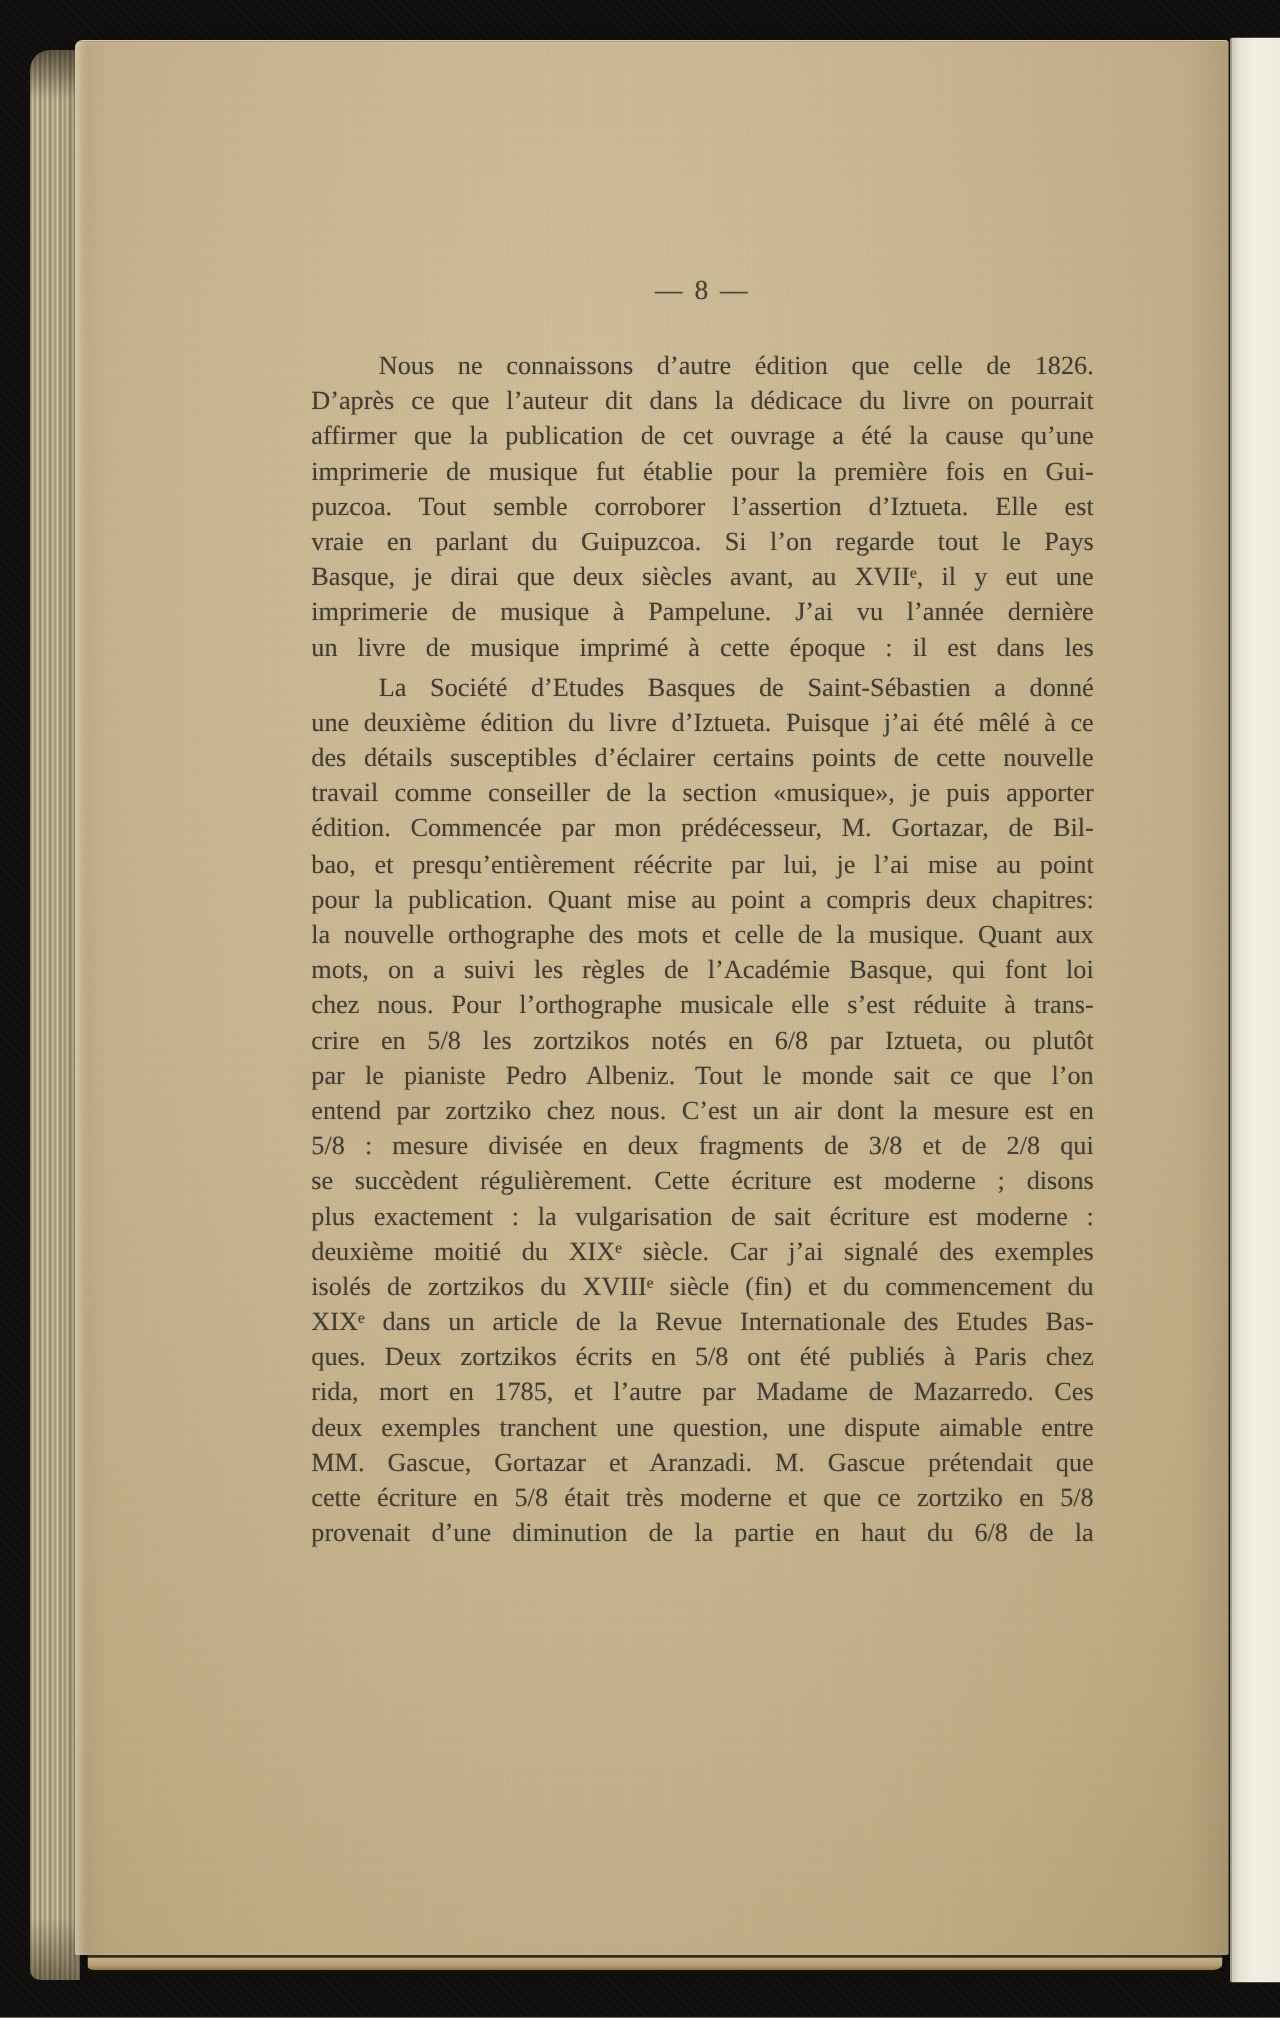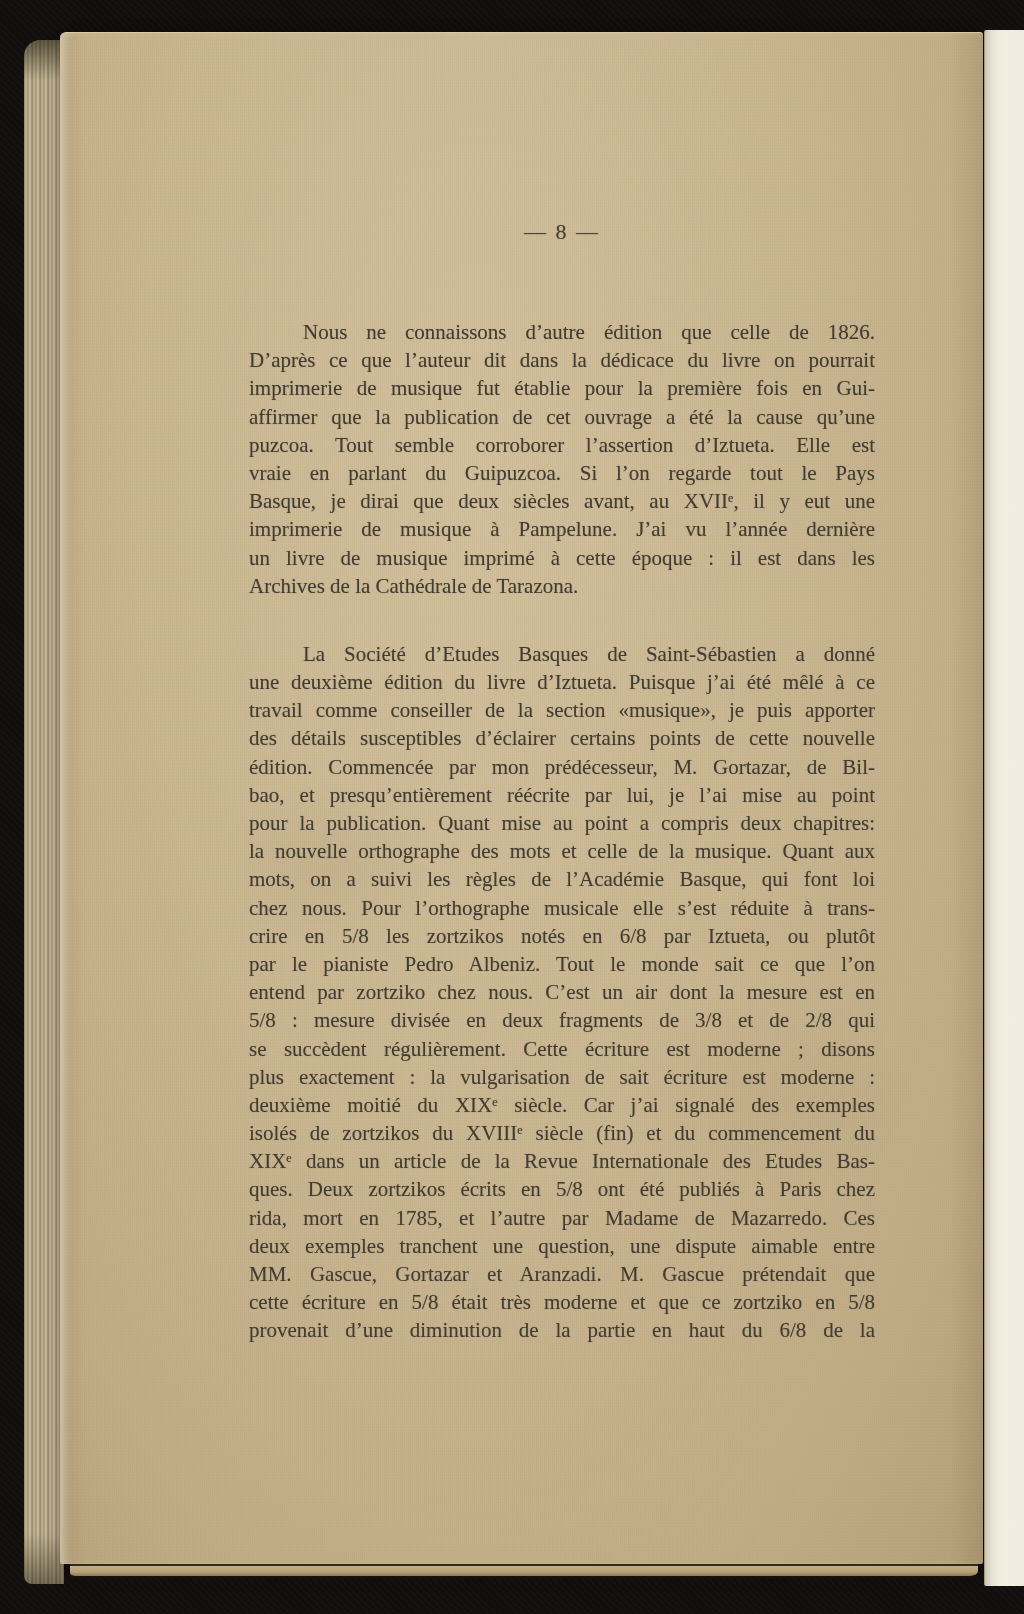--- a/index.html
+++ b/index.html
@@ -80,48 +80,47 @@
     color:var(--ink);
     font-size:21px;
     text-shadow:0 0 1px rgba(66,58,45,0.35);
   }
   .paragraph + .paragraph{margin-top:4px;}
   .line{
     height:28.2px;line-height:28.2px;
     text-align:justify;text-align-last:justify;
     overflow:hidden;white-space:normal;
   }
-  .line.indent{padding-left:54px;margin-top:40px;}
+  .line.indent{padding-left:54px;}
   .line.no-justify{text-align-last:left;}
 </style>
 </head>
 <body>
 
 <div class="edge-stack"></div>
 
 <div class="page">
   <div class="page-number">— 8 —</div>
   <div class="text-block">
       <div class="paragraph">
         <div class="line indent">Nous ne connaissons d’autre édition que celle de 1826.</div>
         <div class="line">D’après ce que l’auteur dit dans la dédicace du livre on pourrait</div>
+        <div class="line">affirmer que la publication de cet ouvrage a été la cause qu’une</div>
         <div class="line">imprimerie de musique fut établie pour la première fois en Gui-</div>
-        <div class="line">affirmer que la publication de cet ouvrage a été la cause qu’une</div>
         <div class="line">puzcoa. Tout semble corroborer l’assertion d’Iztueta. Elle est</div>
         <div class="line">vraie en parlant du Guipuzcoa. Si l’on regarde tout le Pays</div>
         <div class="line">Basque, je dirai que deux siècles avant, au XVIIᵉ, il y eut une</div>
         <div class="line">imprimerie de musique à Pampelune. J’ai vu l’année dernière</div>
         <div class="line">un livre de musique imprimé à cette époque : il est dans les</div>
-        <div class="line no-justify">Archives de la Cathédrale de Tarazona.</div>
       </div>
       <div class="paragraph">
         <div class="line indent">La Société d’Etudes Basques de Saint-Sébastien a donné</div>
         <div class="line">une deuxième édition du livre d’Iztueta. Puisque j’ai été mêlé à ce</div>
+        <div class="line">des détails susceptibles d’éclairer certains points de cette nouvelle</div>
         <div class="line">travail comme conseiller de la section «musique», je puis apporter</div>
-        <div class="line">des détails susceptibles d’éclairer certains points de cette nouvelle</div>
         <div class="line">édition. Commencée par mon prédécesseur, M. Gortazar, de Bil-</div>
         <div class="line">bao, et presqu’entièrement réécrite par lui, je l’ai mise au point</div>
         <div class="line">pour la publication. Quant mise au point a compris deux chapitres:</div>
         <div class="line">la nouvelle orthographe des mots et celle de la musique. Quant aux</div>
         <div class="line">mots, on a suivi les règles de l’Académie Basque, qui font loi</div>
         <div class="line">chez nous. Pour l’orthographe musicale elle s’est réduite à trans-</div>
         <div class="line">crire en 5/8 les zortzikos notés en 6/8 par Iztueta, ou plutôt</div>
         <div class="line">par le pianiste Pedro Albeniz. Tout le monde sait ce que l’on</div>
         <div class="line">entend par zortziko chez nous. C’est un air dont la mesure est en</div>
         <div class="line">5/8 : mesure divisée en deux fragments de 3/8 et de 2/8 qui</div>

